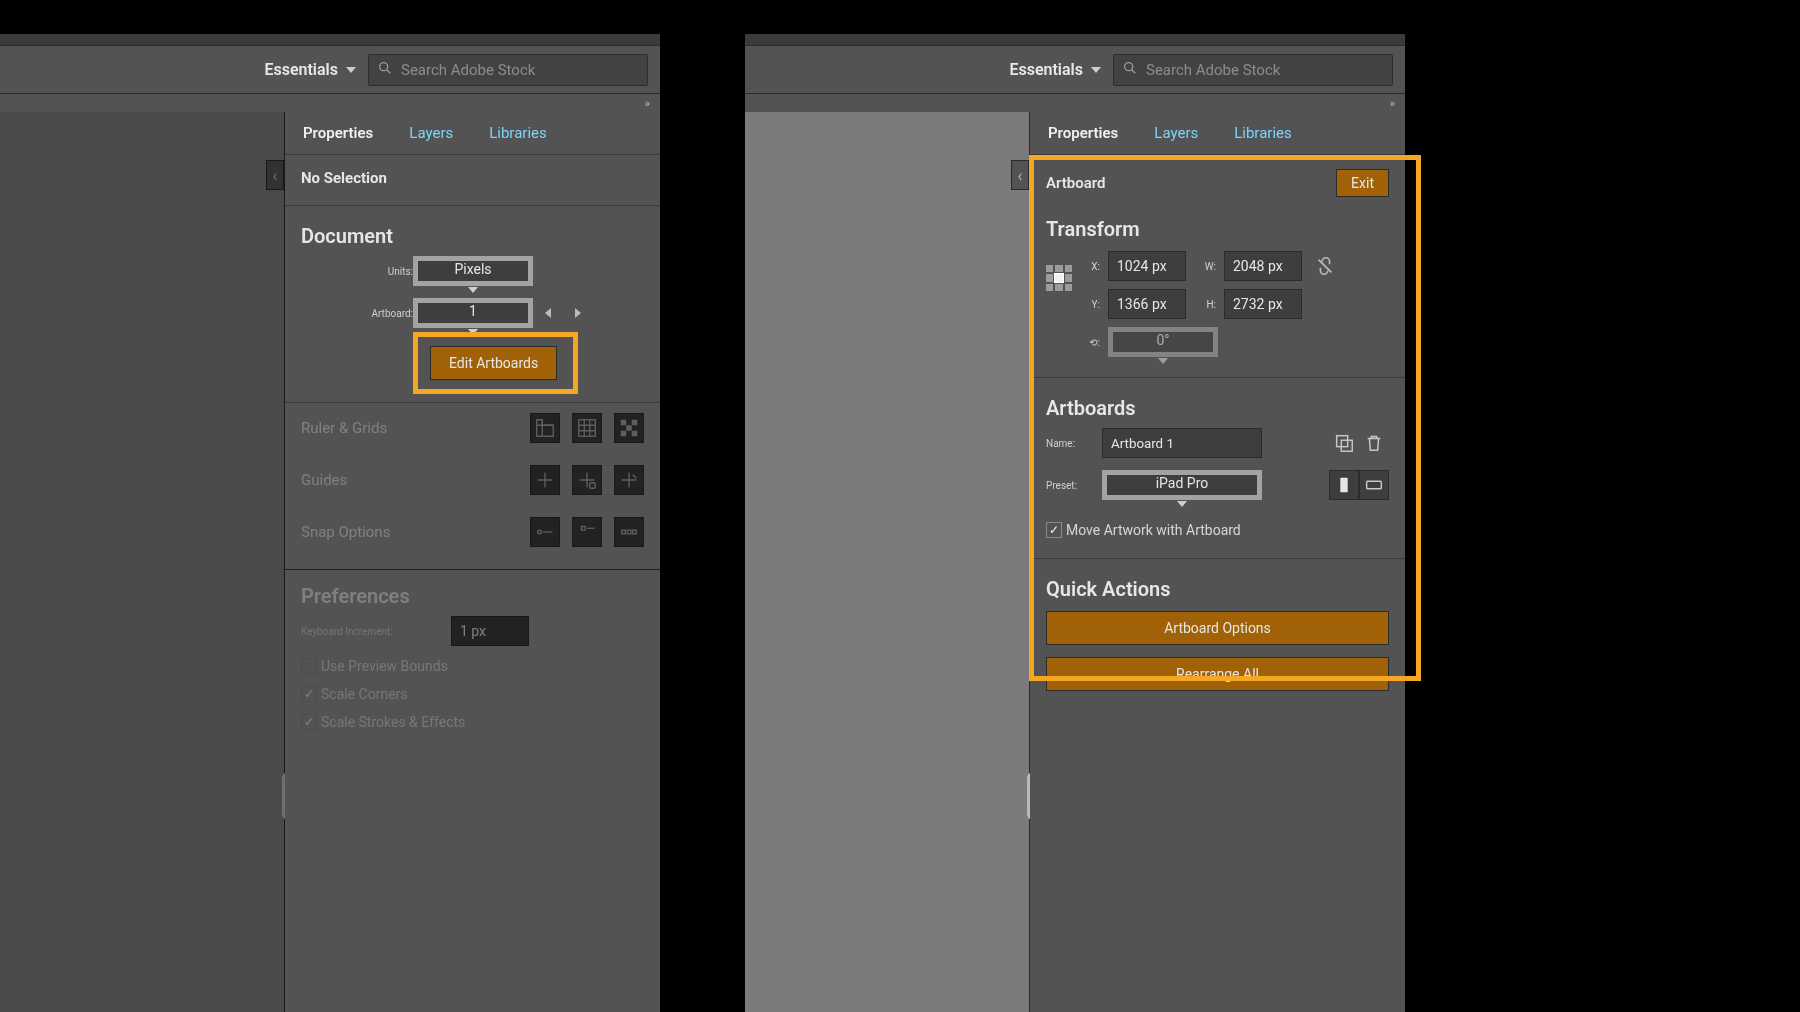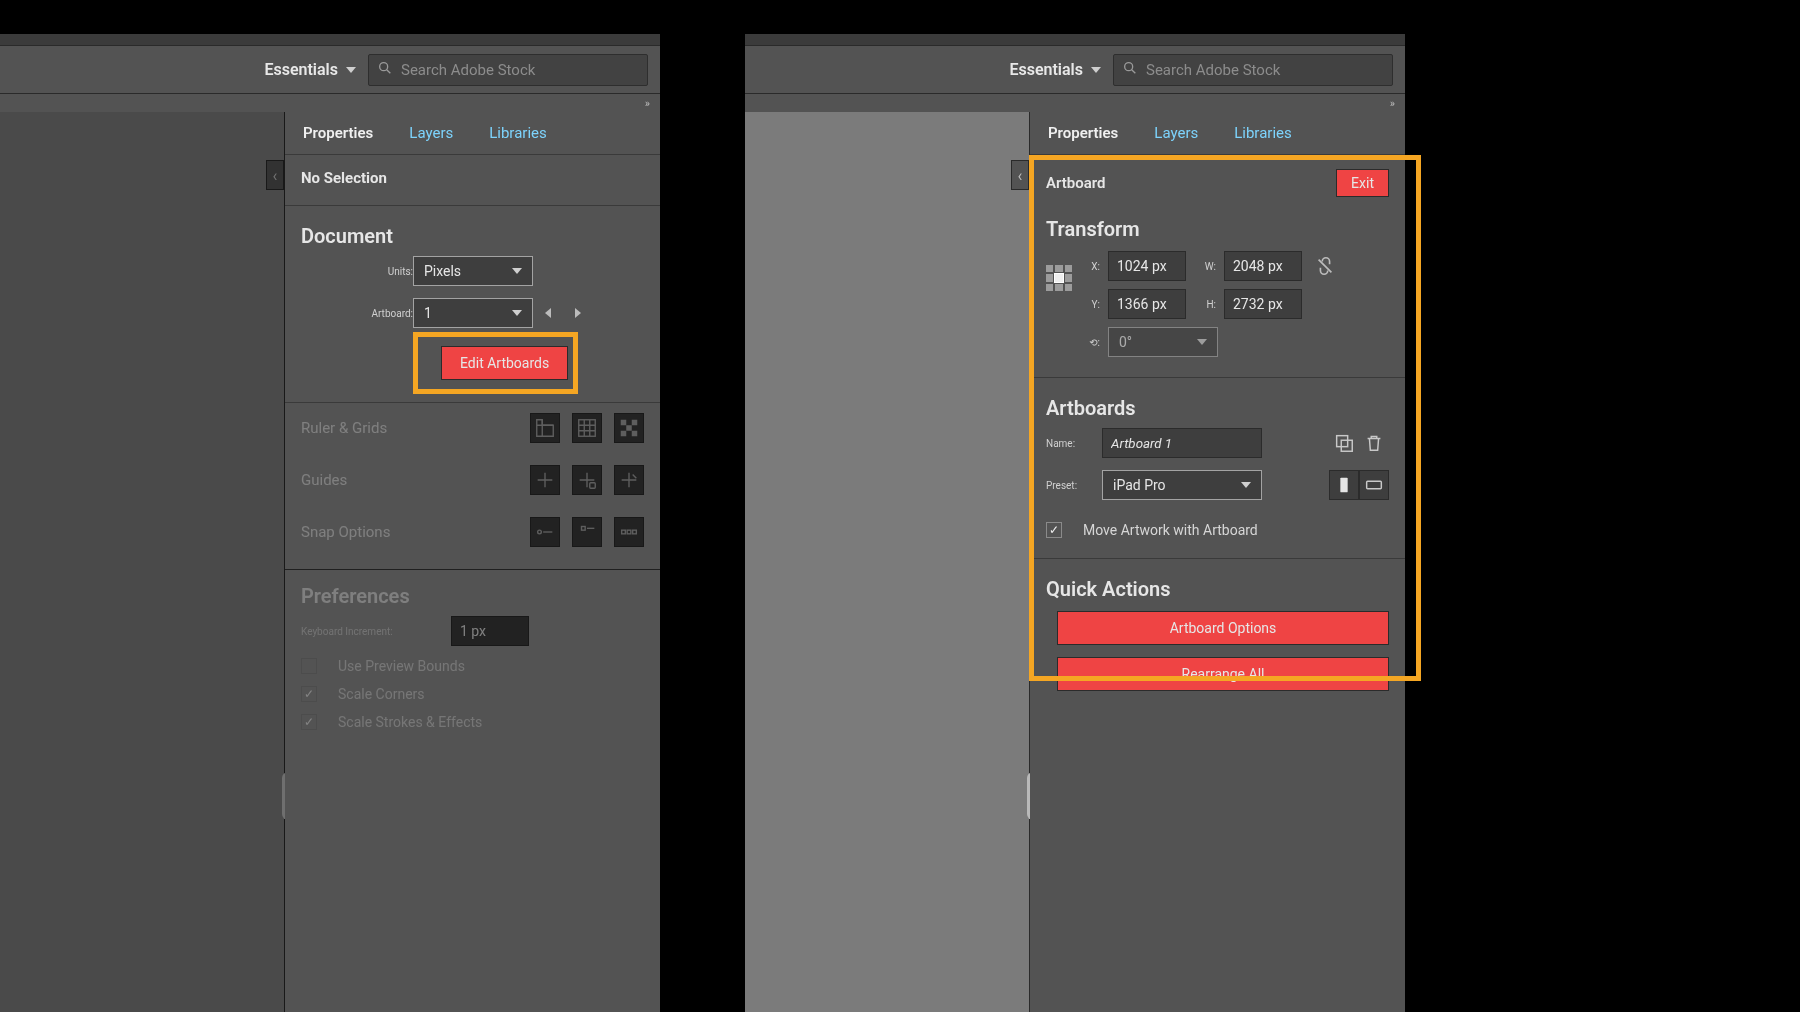--- a/index.html
+++ b/index.html
@@ -29,36 +29,36 @@
   .tabs { display: flex; border-bottom: 1px solid #3a3a3a; }
   .tab { padding: 12px 18px; font-size: 15px; color: #cfcfcf; cursor: pointer; }
   .tab.active { background: #535353; color: #f0f0f0; font-weight: 600; position: relative; }
   .tabs .tab:not(.active){ color:#7dd3fc; }
 
   .section-pad { padding: 14px 16px; font-weight: bold; }
   .section-label { color: #e6e6e6; font-size: 15px; }
   .section-heading { color: #e6e6e6; font-size: 20px; font-weight: 600; padding: 14px 16px 2px; }
   .row { display: flex; align-items: center; padding: 6px 16px; }
   .row .lbl { text-align: right; color: #d0d0d0; font-size: 10px; }
-  .select { height: 30px; background: #3e3e3e; border: 1px solid #a3a3a3; color: #e6e6e6; padding: 0 10px; display: flex; align-items: center; justify-content: space-between; gap: 10px; min-width: 110px; }
+  .select { height: 30px; background: #3e3e3e; border: 5px solid #a3a3a3; color: #e6e6e6; padding: 0 10px; display: flex; align-items: center; justify-content: space-between; gap: 10px; min-width: 110px; flex-direction: column; }
   .num-input { height: 30px; background: #3e3e3e; border: 1px solid #2b2b2b; color: #e6e6e6; padding: 0 8px; display: flex; align-items: center; min-width: 78px; }
   .text-input { height: 30px; background: #3e3e3e; border: 1px solid #2b2b2b; color: #e6e6e6; padding: 0 8px; }
-  .btn { height: 34px; border: 1px solid #2b2b2b; background: #ef4444; color: #e6e6e6; padding: 0 18px; display: inline-flex; align-items: center; justify-content:center; cursor: pointer; font-size: 14px; margin-left: 11px; }
+  .btn { height: 34px; border: 1px solid #2b2b2b; background: #a16207; color: #e6e6e6; padding: 0 18px; display: inline-flex; align-items: center; justify-content:center; cursor: pointer; font-size: 14px; }
   .btn-wide { width: 100%; }
 
   .icon-btn { width: 30px; height: 30px; background: #3e3e3e; border: 1px solid #2b2b2b; display:flex; align-items:center; justify-content:center; color:#c8c8c8; }
   .icon-btn.ghost { background: transparent; border: none; }
 
   .divider { height: 1px; background: #3a3a3a; margin: 4px 0; }
 
   .dim-block { filter: brightness(0.55); }
 
   .highlight-box { position: absolute; border: 5px solid #f5a623; pointer-events: none; }
 
-  .chk { display: flex; align-items: center; gap: 21px; padding: 6px 16px; color: #d6d6d6; }
+  .chk { display: flex; align-items: center; gap: 4px; padding: 6px 16px; color: #d6d6d6; }
   .chk-box { width: 16px; height: 16px; border: 1px solid #8a8a8a; display:flex; align-items:center; justify-content:center; font-size: 12px; color:#eee; }
   .chk-box.checked::after{ content:"✓"; }
 
   .refgrid { width:26px; height:26px; display:grid; grid-template-columns:repeat(3,1fr); grid-template-rows:repeat(3,1fr); gap:2px; }
   .refgrid span{ background:#9c9c9c; }
   .refgrid span.c{ background:#f0f0f0; outline:1px solid #fff; }
 
   .tri-left,.tri-right{ width:0;height:0;border-top:5px solid transparent;border-bottom:5px solid transparent;}
   .tri-left{border-right:6px solid #bcbcbc;}
   .tri-right{border-left:6px solid #bcbcbc;}
@@ -330,21 +330,21 @@
             </div>
           </div>
         </div>
 
         <div class="divider" style="margin-top:14px"></div>
 
         <div class="section-heading">Artboards</div>
 
         <div class="row">
           <span class="lbl" style="width:56px;text-align:left">Name:</span>
-          <input class="text-input" style="width: 160px; font-style: italic;" value="Artboard 1">
+          <input class="text-input" style="width: 160px;" value="Artboard 1">
           <span style="flex:1"></span>
           <span class="icon-btn ghost">
               <svg class="svg-ico" viewBox="0 0 24 24" stroke="#c8c8c8" fill="none" stroke-width="1.6">
                 <rect x="4" y="4" width="12" height="12"></rect>
                 <rect x="9" y="9" width="12" height="12"></rect>
               </svg>
             </span>
           <span class="icon-btn ghost">
               <svg class="svg-ico" viewBox="0 0 24 24" stroke="#c8c8c8" fill="none" stroke-width="1.6">
                 <path d="M5 7h14M9 7V5h6v2M7 7l1 13h8l1-13"></path>

